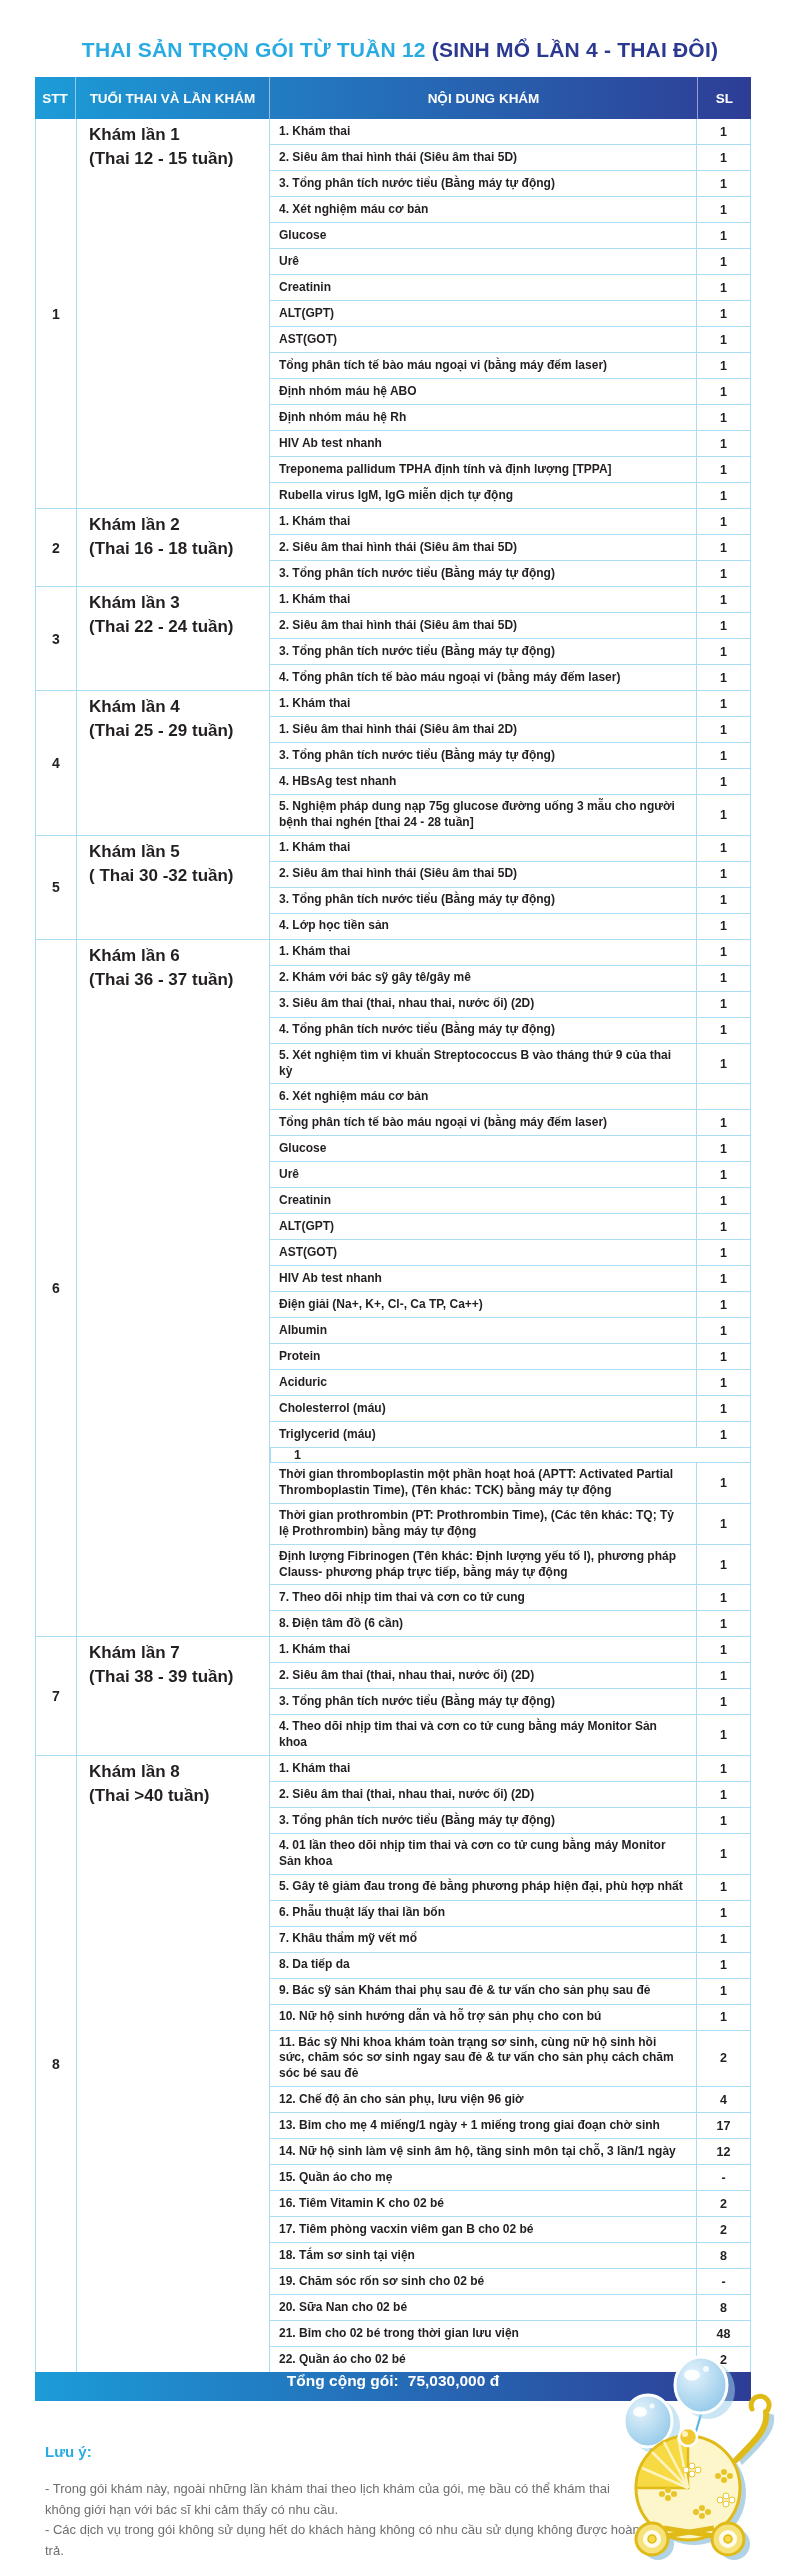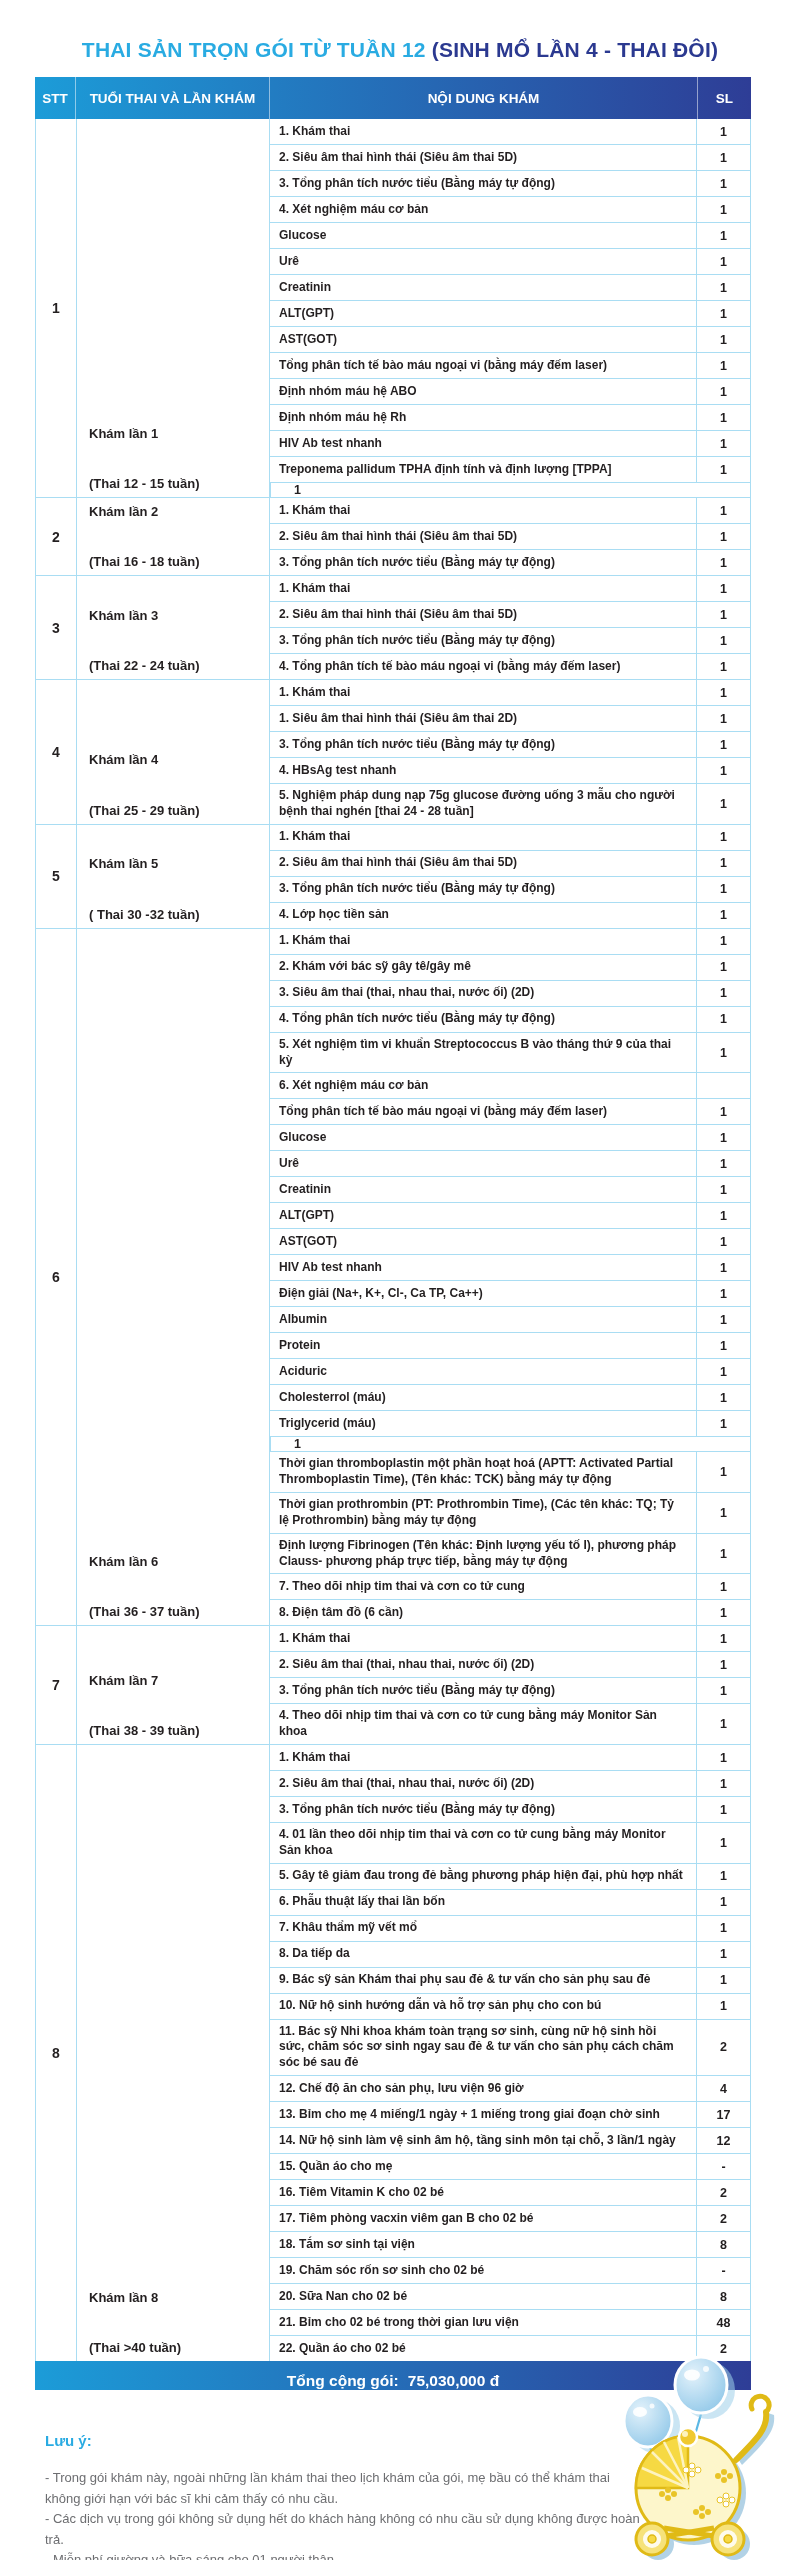--- a/index.html
+++ b/index.html
@@ -17,32 +17,32 @@
   .h-stt{width:40px;}
   .h-visit{width:193px;border-left:1px solid rgba(255,255,255,.5);}
   .h-content{flex:1;border-left:1px solid rgba(255,255,255,.5);}
   .h-sl{width:53px;border-left:1px solid rgba(255,255,255,.5);}
 
   .t-body{border-left:1px solid var(--line);border-right:1px solid var(--line);}
   .t-group{display:flex;}
   .t-group + .t-group{border-top:1px solid var(--line);}
   .c-stt{width:40px;border-right:1px solid var(--line);display:flex;align-items:center;justify-content:center;
          font-size:14px;font-weight:bold;flex-shrink:0;}
-  .c-visit{width:193px;border-right:1px solid var(--line);display:flex;flex-direction:column;justify-content:flex-end;
-           padding:4px 6px 4px 12px;box-sizing:border-box;font-size:13px;font-weight:bold;line-height:1.4;flex-shrink:0;gap:32px;}
+  .c-visit{width:193px;border-right:1px solid var(--line);display:flex;flex-direction:column;justify-content:flex-start;
+           padding:4px 6px 4px 12px;box-sizing:border-box;font-size:17px;font-weight:bold;line-height:1.4;flex-shrink:0;}
   .c-items{flex:1;display:flex;flex-direction:column;justify-content:flex-end;}
   .t-item{display:flex;flex:1;border-bottom:1px solid var(--line);}
   .t-item:last-child{border-bottom:none;}
   .i-label{flex:1;display:flex;align-items:center;padding:4px 12px 4px 9px;box-sizing:border-box;
            font-size:12px;font-weight:bold;line-height:1.32;min-height:25px;}
   .i-qty{width:53px;border-left:1px solid var(--line);display:flex;align-items:center;justify-content:center;
          font-size:12.5px;font-weight:bold;flex-shrink:0;}
 
   .t-total{height:29px;background:linear-gradient(90deg,var(--grad-left),var(--grad-right));
-           color:#fff;display:flex;align-items:flex-end;justify-content:center;gap:9px;
+           color:#fff;display:flex;align-items:flex-start;justify-content:center;gap:9px;
            font-size:15.5px;font-weight:bold;}
 
   .notes{margin:42px 0 0 45px;width:595px;}
   .notes-heading{color:var(--accent-light);font-weight:bold;font-size:15px;margin-bottom:19px;}
   .note-line{color:var(--note);font-size:13px;line-height:1.58;}
 
   .stroller{position:absolute;right:8px;bottom:0;width:192px;height:218px;}
 </style>
 </head>
 <body>
@@ -117,20 +117,21 @@
             </div>
             <div class="t-item">
               <div class="i-label">HIV Ab test nhanh</div>
               <div class="i-qty">1</div>
             </div>
             <div class="t-item">
               <div class="i-label">Treponema pallidum TPHA định tính và định lượng [TPPA]</div>
               <div class="i-qty">1</div>
             </div>
             <div class="t-item">
+              <div class="i-label">Rubella virus IgM, IgG miễn dịch tự động</div>
               <div class="i-qty">1</div>
             </div>
           </div>
         </div>
         <div class="t-group">
           <div class="c-stt">2</div>
           <div class="c-visit">
             <div class="visit-name">Khám lần 2</div>
             <div class="visit-weeks">(Thai 16 - 18 tuần)</div>
           </div>

